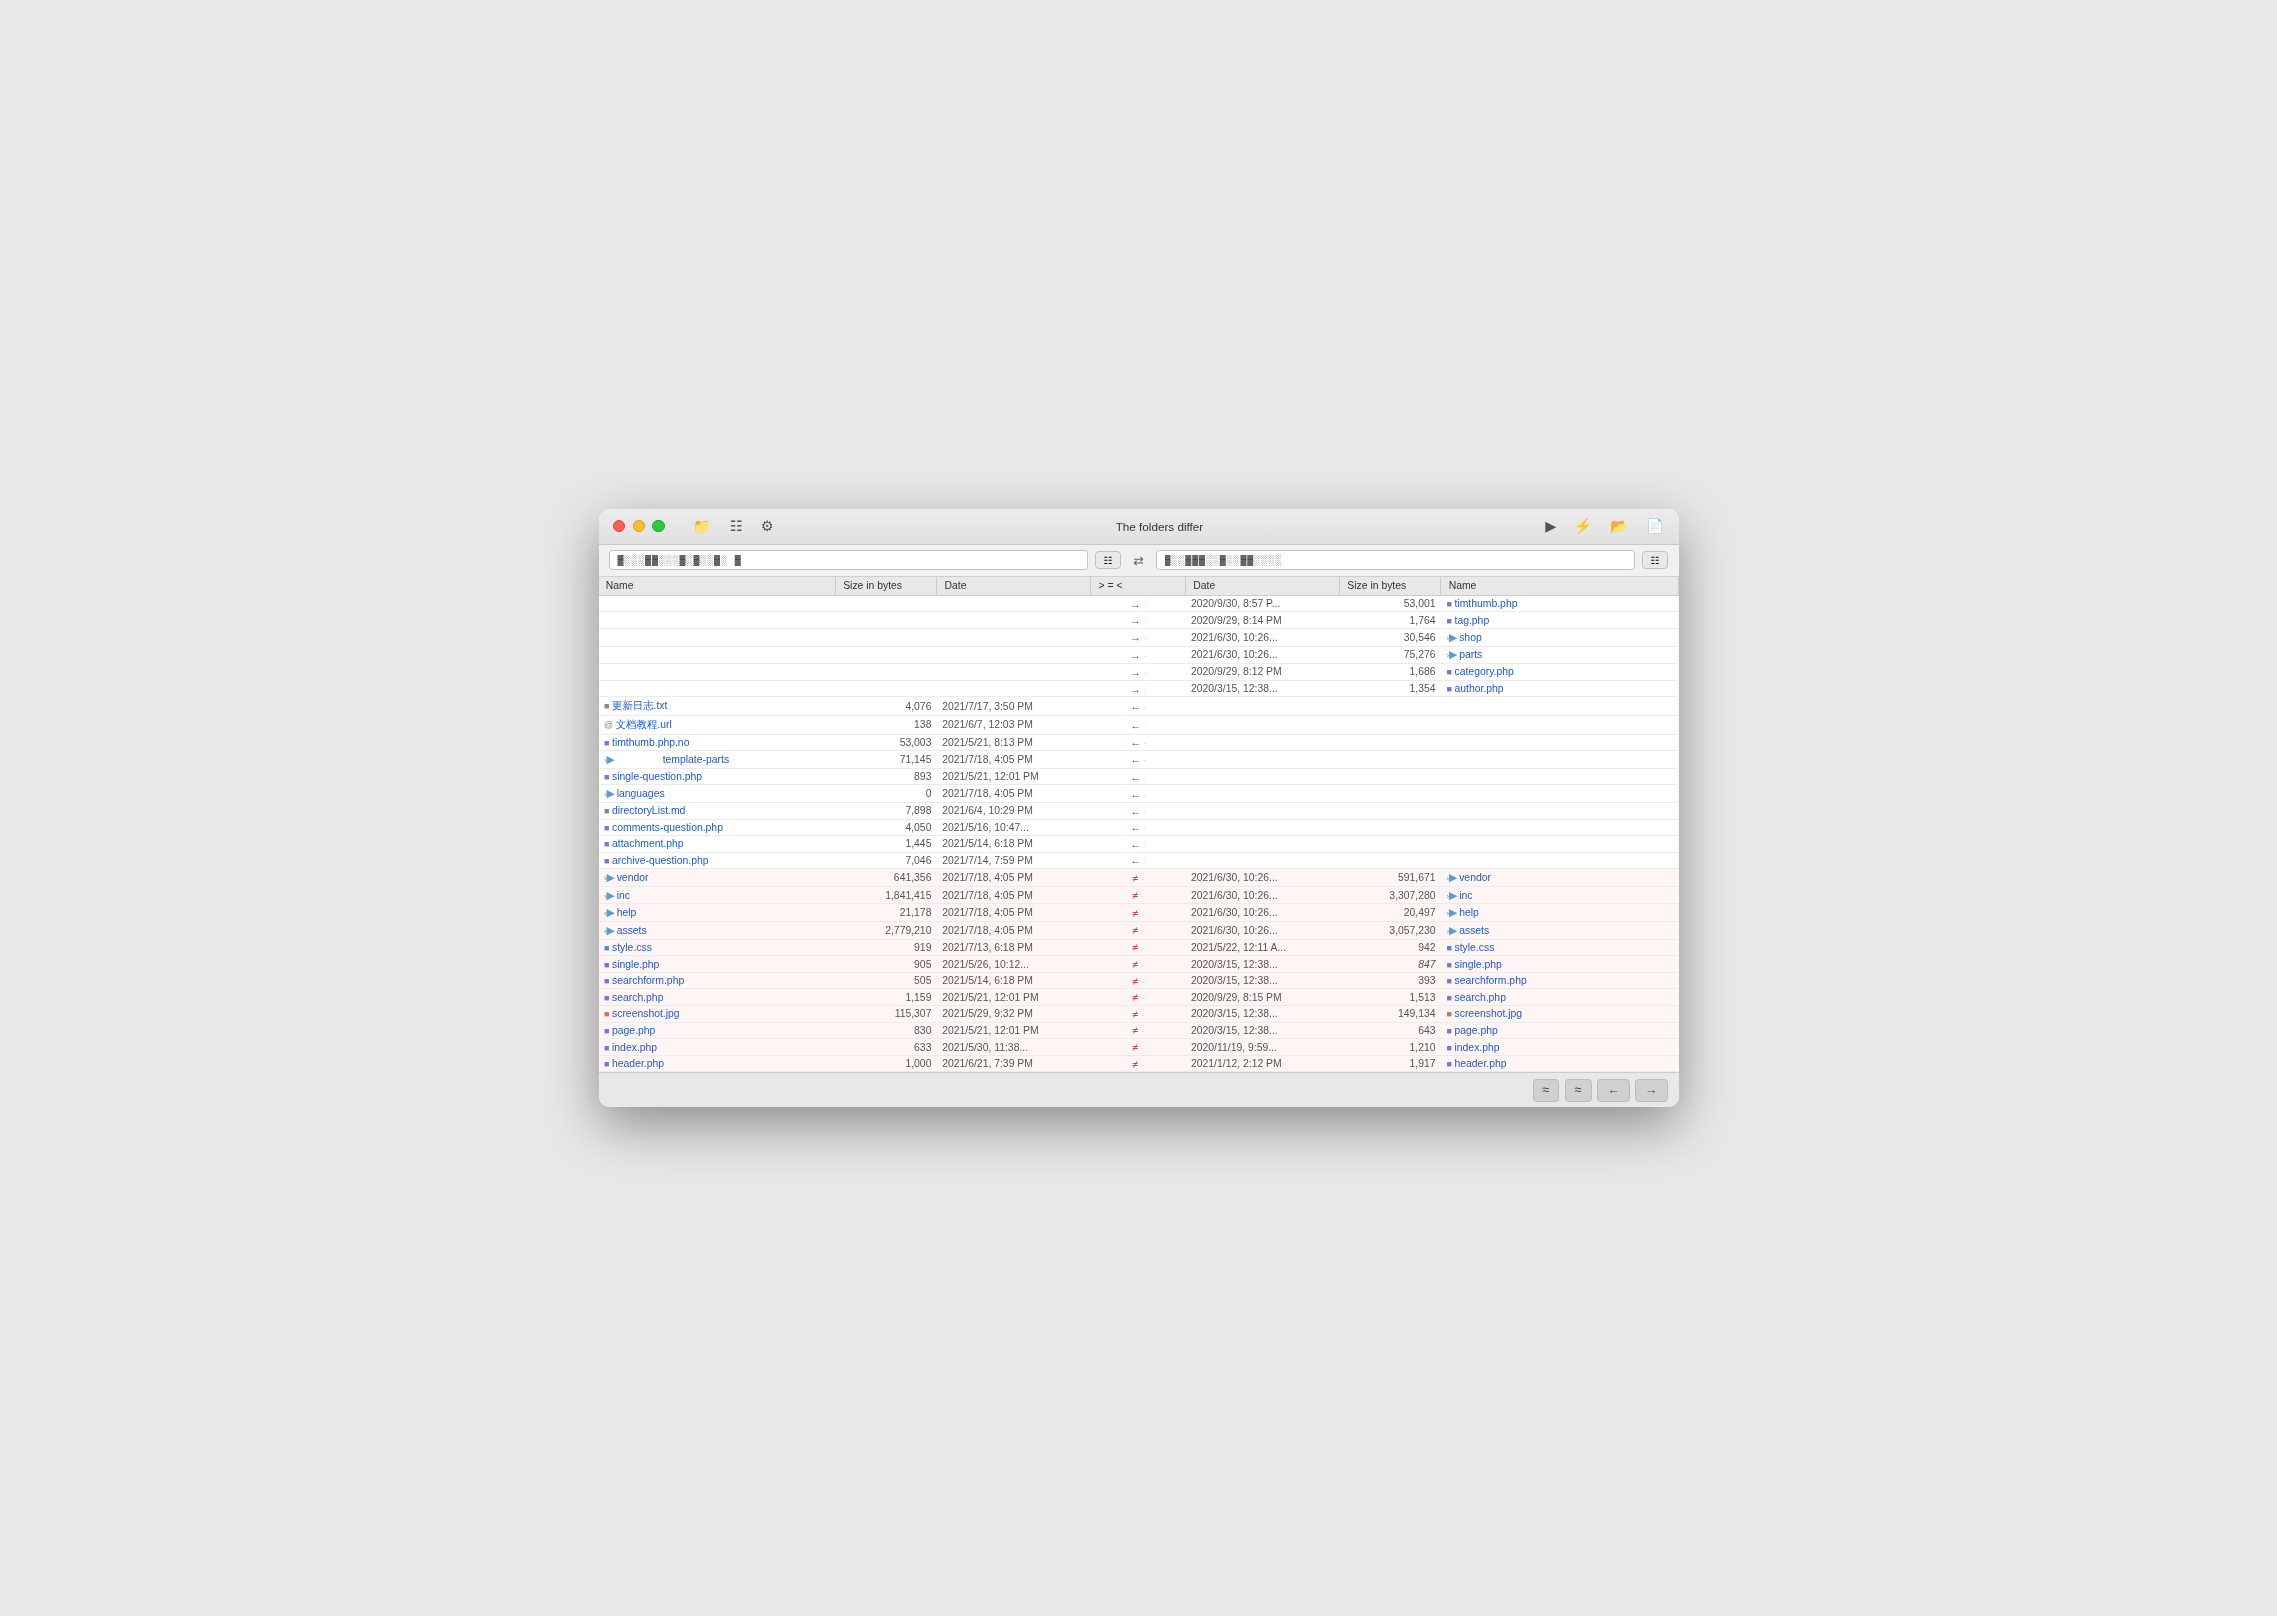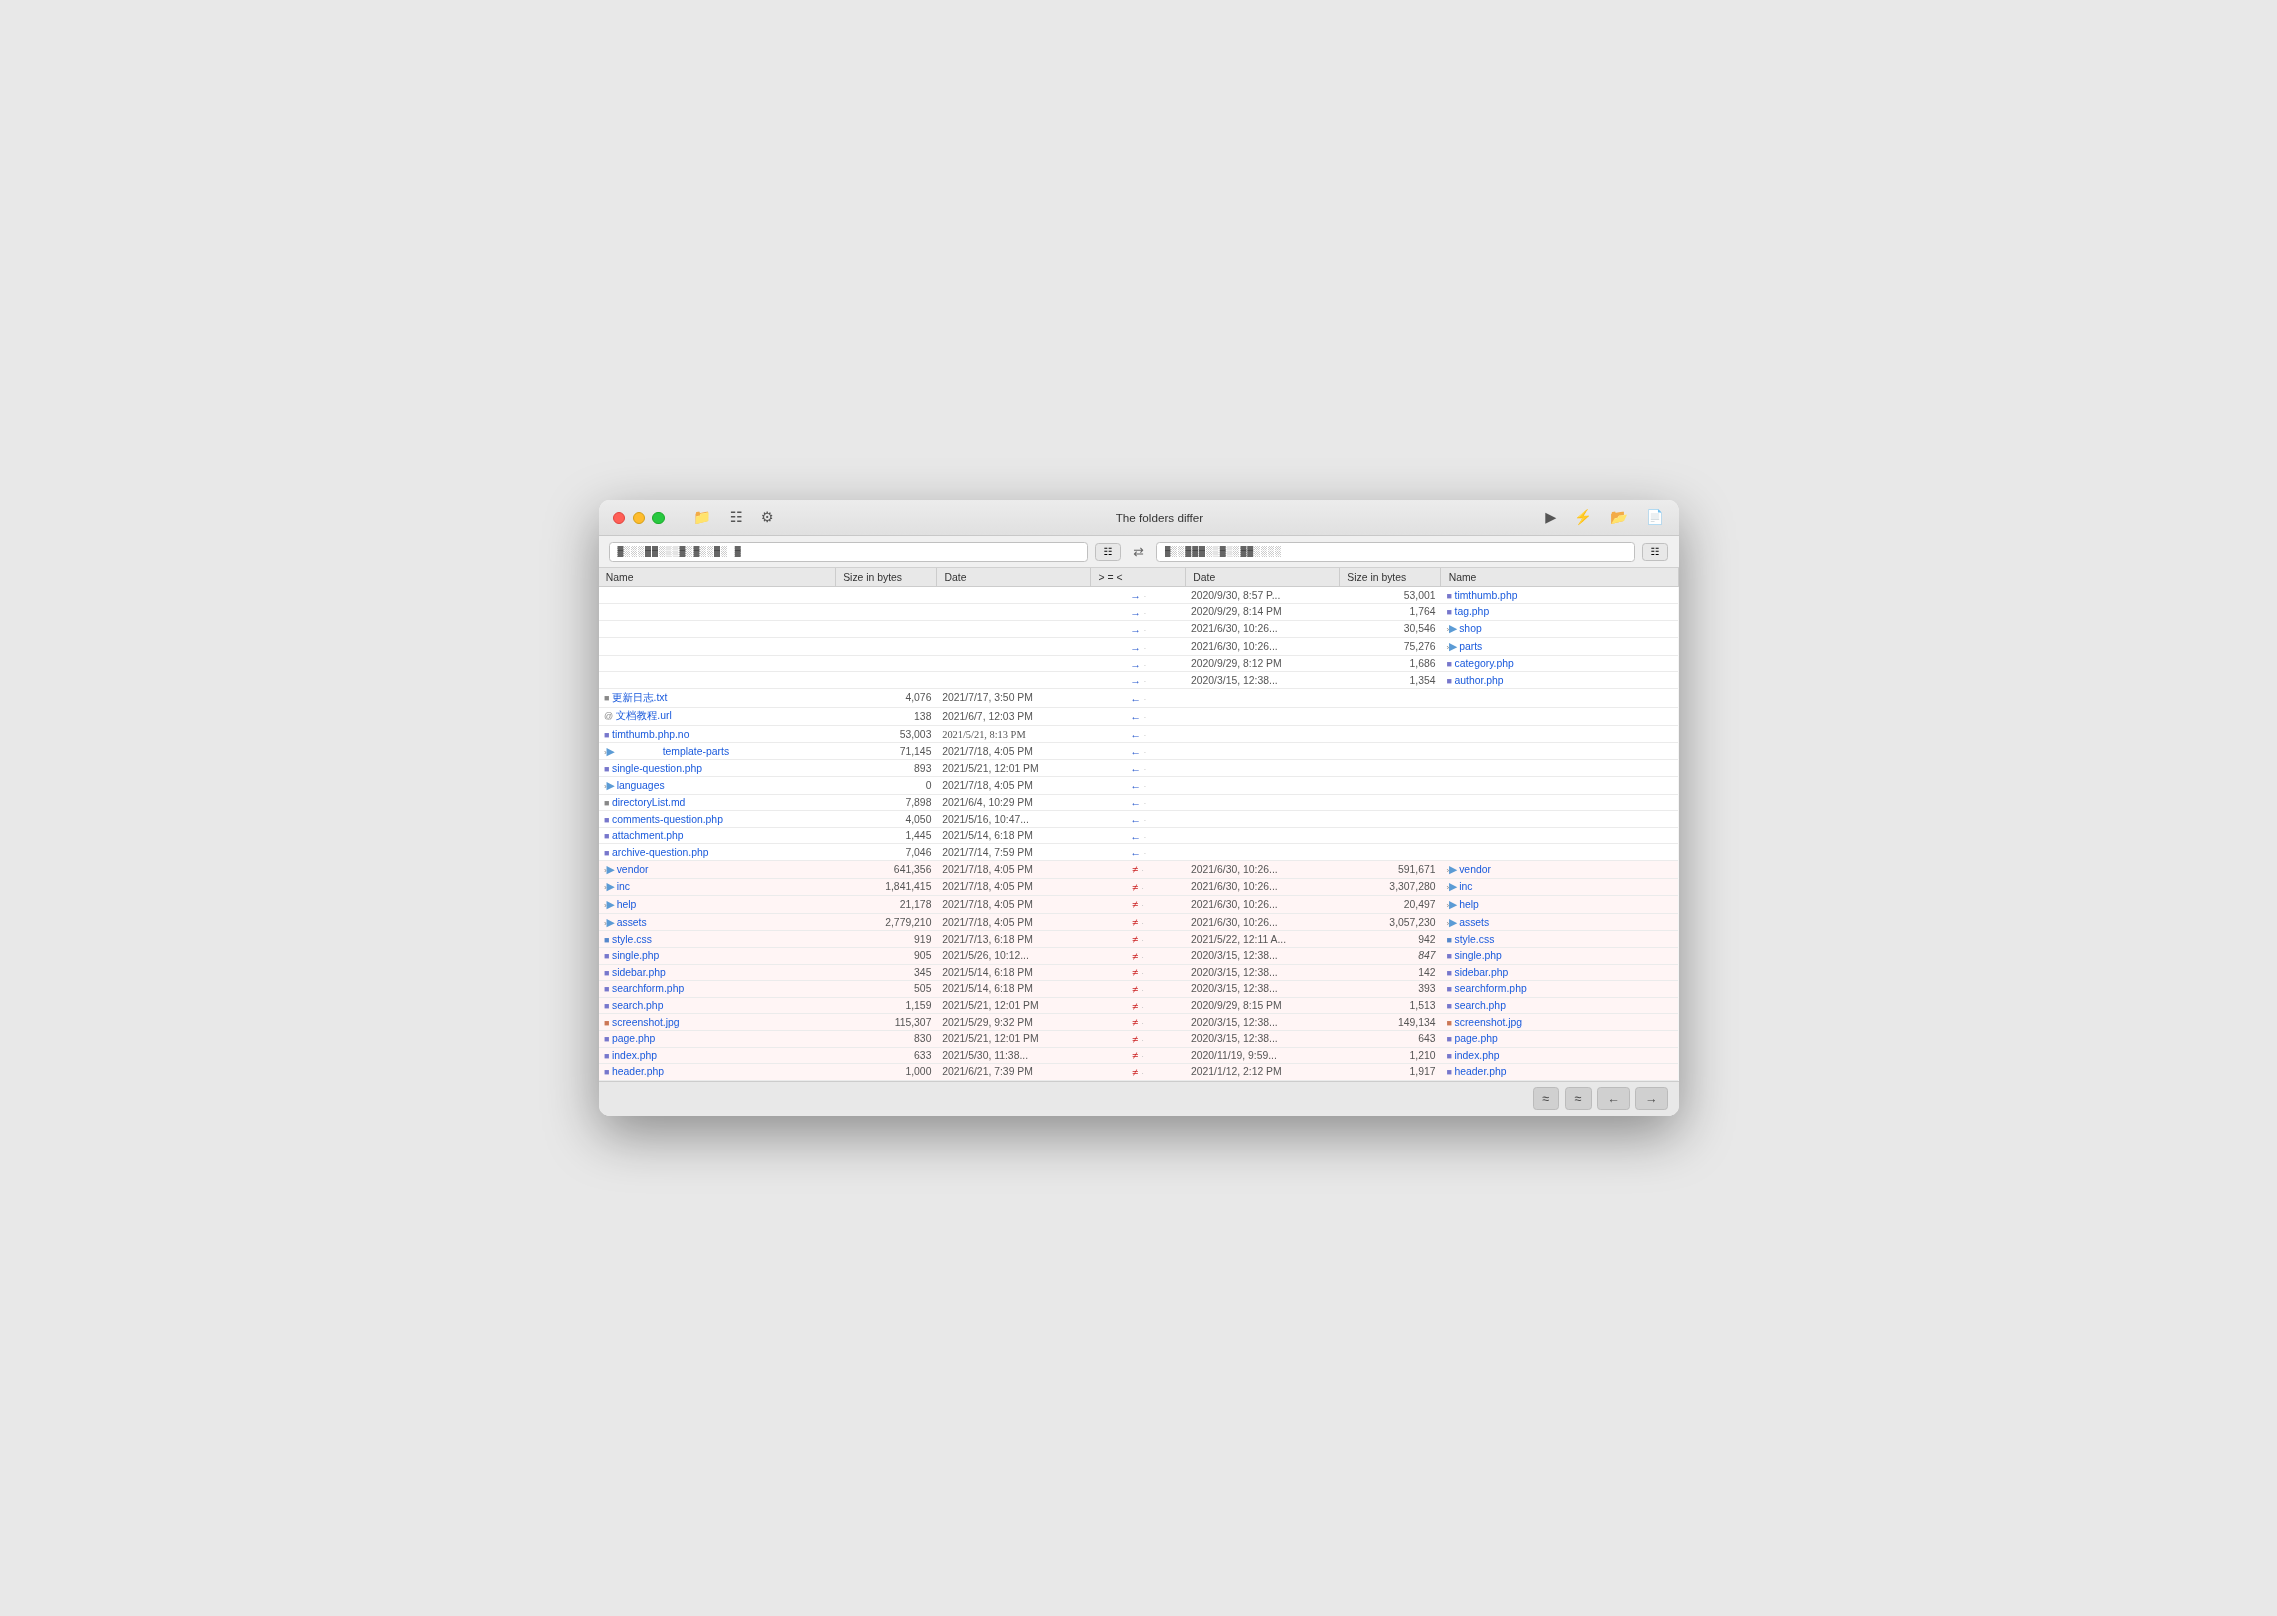--- a/index.html
+++ b/index.html
@@ -286,21 +286,21 @@
     <td style="background:#fff;text-align:right;color:#555;">138</td>
     <td style="background:#fff;color:#555;">2021/6/7, 12:03 PM</td>
     <td style="background:#fff;text-align:center;"><span style="color:#2255cc;font-size:10.8px;">←</span> <span style="color:#bbb;font-size:7.2px;">·</span></td>
     <td style="background:#fff;color:#555;"></td>
     <td style="background:#fff;text-align:right;color:#555;"></td>
     <td style="background:#fff;"></td>
   </tr>
           <tr>
     <td style="background:#fff;"><span style="color:#7777cc;font-size:9px;margin-right:2.7px;">■</span><span style="color:#1a5adc;">timthumb.php.no</span></td>
     <td style="background:#fff;text-align:right;color:#555;">53,003</td>
-    <td style="background:#fff;color:#555;font-family:Liberation Serif, serif;">2021/5/21, 8:13 PM</td>
+    <td style="background:#fff;color:#555;">2021/5/21, 8:13 PM</td>
     <td style="background:#fff;text-align:center;"><span style="color:#2255cc;font-size:10.8px;">←</span> <span style="color:#bbb;font-size:7.2px;">·</span></td>
     <td style="background:#fff;color:#555;"></td>
     <td style="background:#fff;text-align:right;color:#555;"></td>
     <td style="background:#fff;"></td>
   </tr>
           <tr>
     <td style="background:#fff;"><span style="color:#888;font-size:8px;">›</span><span style="color:#5b9bd5;font-size:10.8px;margin-right:1.8px;">▶</span><span style="color:#1a5adc;margin-left:46px;">template-parts</span></td>
     <td style="background:#fff;text-align:right;color:#555;">71,145</td>
     <td style="background:#fff;color:#555;">2021/7/18, 4:05 PM</td>
     <td style="background:#fff;text-align:center;"><span style="color:#2255cc;font-size:10.8px;">←</span> <span style="color:#bbb;font-size:7.2px;">·</span></td>
@@ -408,29 +408,20 @@
     <td style="background:#fff5f5;"><span style="color:#5588cc;font-size:9px;margin-right:2.7px;">■</span><span style="color:#1a5adc;">style.css</span></td>
   </tr>
           <tr>
     <td style="background:#fff5f5;"><span style="color:#7777cc;font-size:9px;margin-right:2.7px;">■</span><span style="color:#1a5adc;">single.php</span></td>
     <td style="background:#fff5f5;text-align:right;color:#555;">905</td>
     <td style="background:#fff5f5;color:#555;">2021/5/26, 10:12...</td>
     <td style="background:#fff5f5;text-align:center;"><span style="color:#cc2222;font-size:10.8px;">≠</span> <span style="color:#bbb;font-size:7.2px;">·</span></td>
     <td style="background:#fff5f5;color:#555;">2020/3/15, 12:38...</td>
     <td style="background:#fff5f5;text-align:right;color:#555;font-style:italic;">847</td>
     <td style="background:#fff5f5;"><span style="color:#7777cc;font-size:9px;margin-right:2.7px;">■</span><span style="color:#1a5adc;">single.php</span></td>
-  </tr>
-          <tr>
-    <td style="background:#fff5f5;"><span style="color:#7777cc;font-size:9px;margin-right:2.7px;">■</span><span style="color:#1a5adc;">sidebar.php</span></td>
-    <td style="background:#fff5f5;text-align:right;color:#555;">345</td>
-    <td style="background:#fff5f5;color:#555;">2021/5/14, 6:18 PM</td>
-    <td style="background:#fff5f5;text-align:center;"><span style="color:#cc2222;font-size:10.8px;">≠</span> <span style="color:#bbb;font-size:7.2px;">·</span></td>
-    <td style="background:#fff5f5;color:#555;">2020/3/15, 12:38...</td>
-    <td style="background:#fff5f5;text-align:right;color:#555;">142</td>
-    <td style="background:#fff5f5;"><span style="color:#7777cc;font-size:9px;margin-right:2.7px;">■</span><span style="color:#1a5adc;">sidebar.php</span></td>
   </tr>
           <tr>
     <td style="background:#fff5f5;"><span style="color:#7777cc;font-size:9px;margin-right:2.7px;">■</span><span style="color:#1a5adc;">searchform.php</span></td>
     <td style="background:#fff5f5;text-align:right;color:#555;">505</td>
     <td style="background:#fff5f5;color:#555;">2021/5/14, 6:18 PM</td>
     <td style="background:#fff5f5;text-align:center;"><span style="color:#cc2222;font-size:10.8px;">≠</span> <span style="color:#bbb;font-size:7.2px;">·</span></td>
     <td style="background:#fff5f5;color:#555;">2020/3/15, 12:38...</td>
     <td style="background:#fff5f5;text-align:right;color:#555;">393</td>
     <td style="background:#fff5f5;"><span style="color:#7777cc;font-size:9px;margin-right:2.7px;">■</span><span style="color:#1a5adc;">searchform.php</span></td>
   </tr>

